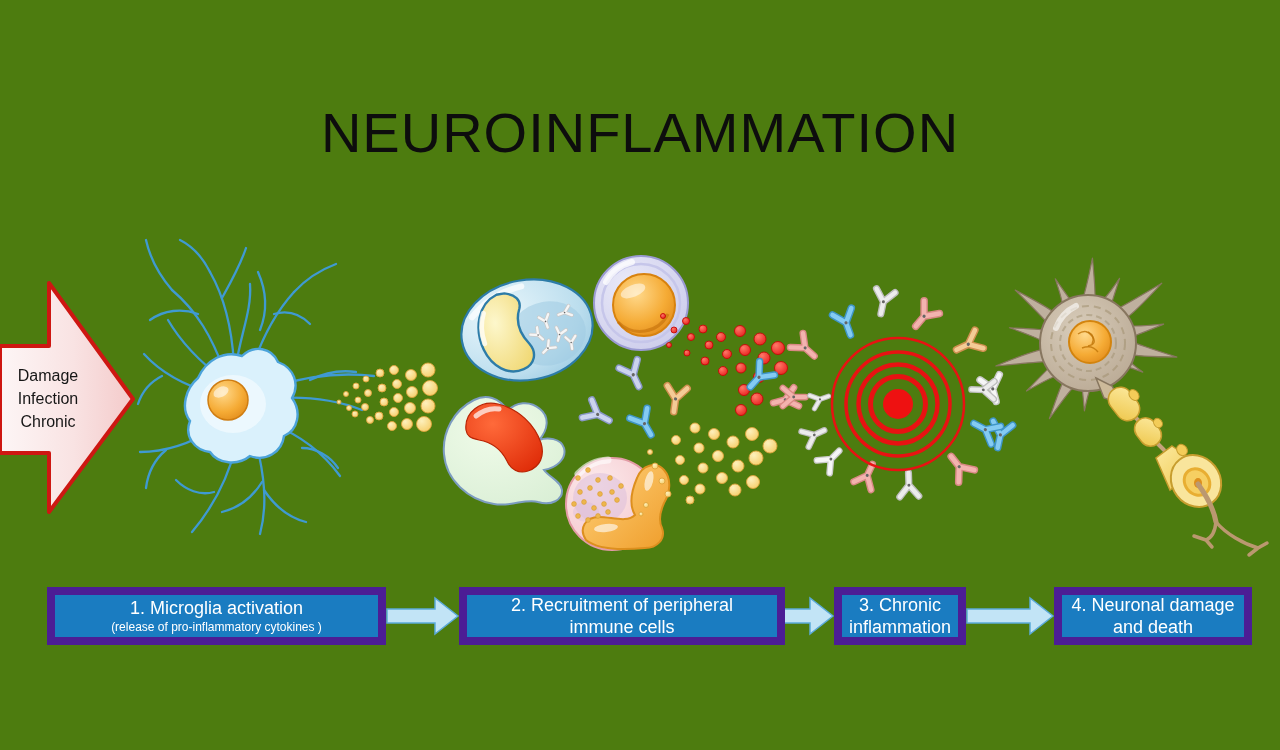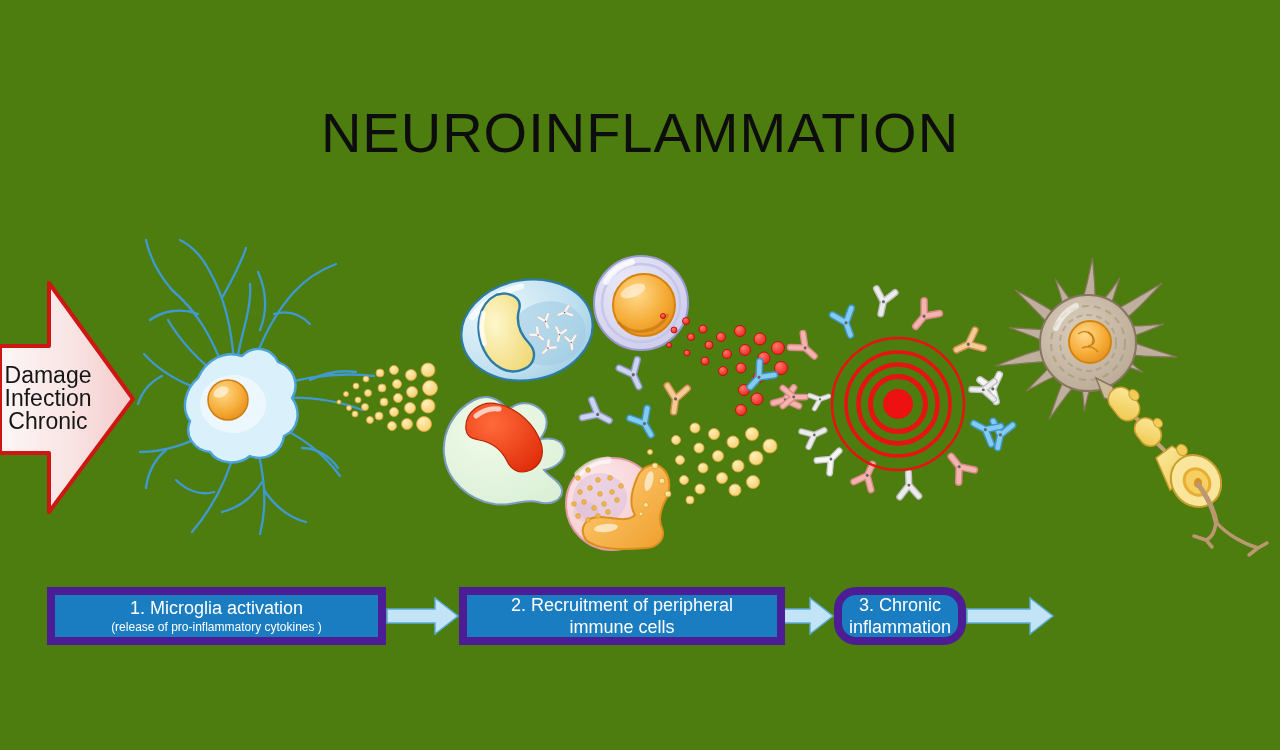--- a/index.html
+++ b/index.html
@@ -2,21 +2,21 @@
 <html><head>
 <meta charset="utf-8">
 <style>
   html,body{margin:0;padding:0;background:#ffffff;}
   #stage{position:relative;width:1280px;height:750px;background:#4d7c0f;overflow:hidden;
          font-family:"Liberation Sans",sans-serif;text-decoration:underline;}
   #scene{position:absolute;left:0;top:0;width:1280px;height:750px;}
   .title{position:absolute;left:0;top:100px;width:1280px;text-align:center;
          font-size:56px;letter-spacing:1px;color:#0d0d0d;white-space:nowrap;}
   .trigger-text{position:absolute;left:0px;top:364px;width:96px;text-align:center;
-         font-size:23px;line-height:23px;color:#161616;font-weight:400;}
+         font-size:16px;line-height:23px;color:#161616;font-weight:400;}
   .step-box{position:absolute;top:587px;height:58px;background:#1a7cc1;
          border:8px solid #4c1d95;box-sizing:border-box;color:#ffffff;
          display:flex;flex-direction:column;align-items:center;justify-content:center;
          text-align:center;font-size:18px;line-height:1.25;}
   .step-box .sub{font-size:12px;}
 </style>
 </head>
 <body>
 
 <div id="stage">
@@ -461,17 +461,21 @@
   </div>
 
   <div class="step-box" style="left:47px;width:339px;">
     <div>1. Microglia activation</div>
     <div class="sub">(release of pro-inflammatory cytokines )</div>
   </div>
   <div class="step-box" style="left:459px;width:326px;">
     <div>2. Recruitment of peripheral</div>
     <div>immune cells</div>
   </div>
-  <div class="step-box" style="left:834px;width:132px;border-radius:22px;">
+  <div class="step-box" style="left:834px;width:132px;">
     <div>3. Chronic</div>
     <div>inflammation</div>
   </div>
+  <div class="step-box" style="left:1054px;width:198px;">
+    <div>4. Neuronal damage</div>
+    <div>and death</div>
+  </div>
 </div>
 
 </body></html>

